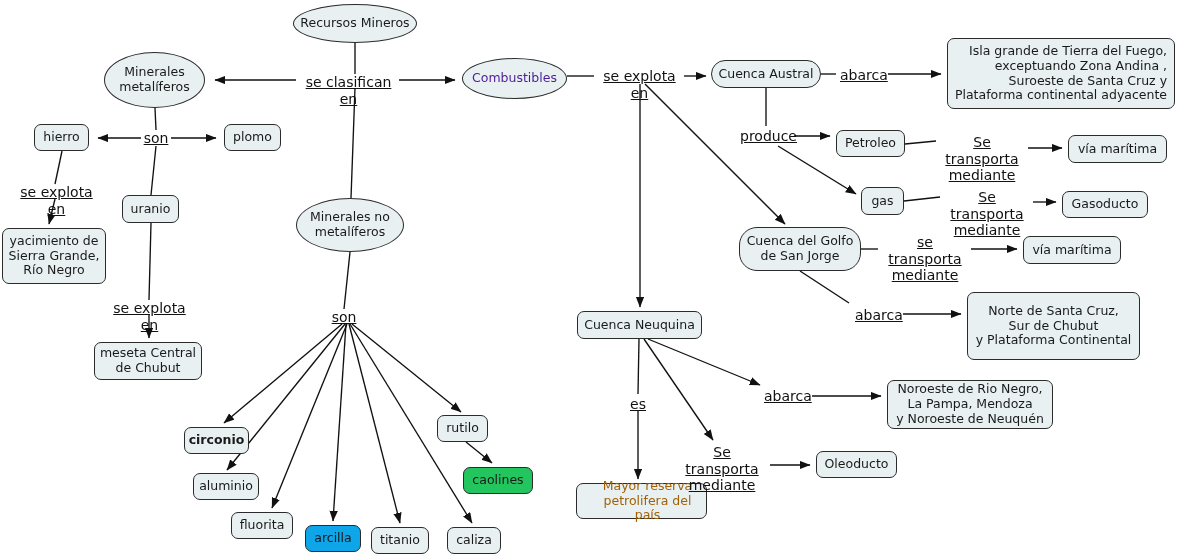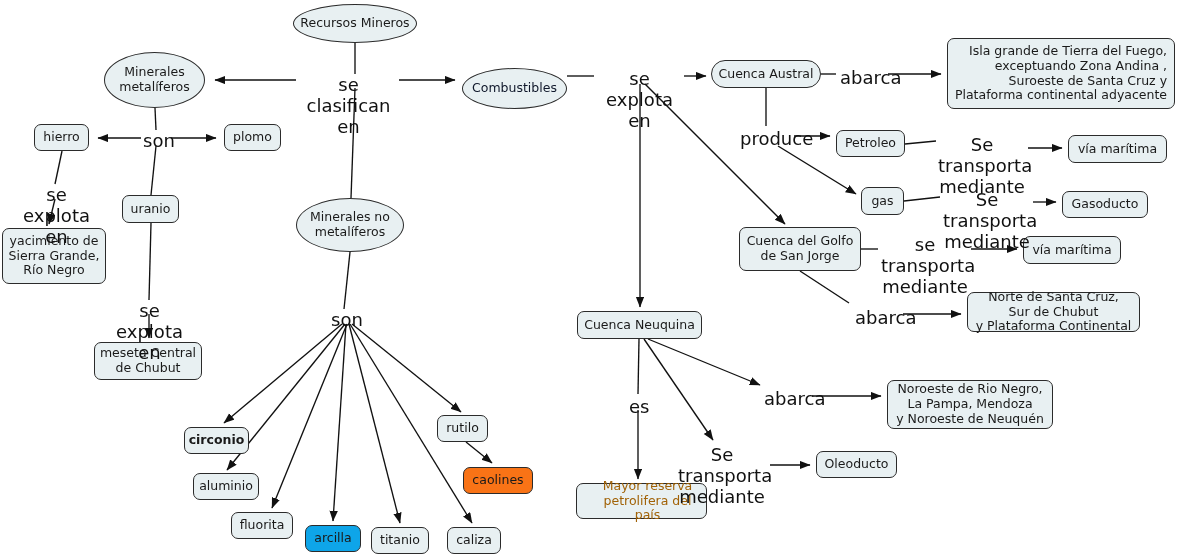--- a/index.html
+++ b/index.html
@@ -43,26 +43,27 @@
   .node.box {
     border-radius: 7px;
   }
   .node.ellipse {
     border-radius: 50%;
   }
   .node.n-md { font-size: 12.5px; }
   .edge-label {
     position: absolute;
     color: #111111;
-    font-size: 18px;
+    font-size: 14px;
     line-height: 1.18;
     text-align: center;
     white-space: pre-line;
     background: transparent;
     z-index: 4;
+    text-decoration: underline;
   }
 </style>
 </head>
 <body>
 
 <div id="canvas">
 
   <svg id="edges" viewBox="0 0 1177 554" width="1177" height="554">
     <defs>
       <marker id="arrowhead" markerWidth="9" markerHeight="9" refX="7.6" refY="3.1" orient="auto" markerUnits="strokeWidth">
@@ -114,52 +115,52 @@
         <path d="M 638 410 L 638 479" fill="none" stroke="#111111" stroke-width="1.35" marker-end="url(#arrowhead)"></path>
         <path d="M 644 339 L 713 440" fill="none" stroke="#111111" stroke-width="1.35" marker-end="url(#arrowhead)"></path>
         <path d="M 770 465 L 810 465" fill="none" stroke="#111111" stroke-width="1.35" marker-end="url(#arrowhead)"></path>
       </g>
   </svg>
 
   <div id="node-layer">
       <div class="node ellipse n-md" style="left: 293px; top: 4px; width: 124px; height: 39px; background: rgb(232, 240, 242); border-color: rgb(43, 43, 43); color: rgb(26, 26, 26);">Recursos Mineros</div>
       <div class="node ellipse n-md" style="left: 104px; top: 52px; width: 101px; height: 56px; background: rgb(232, 240, 242); border-color: rgb(43, 43, 43); color: rgb(26, 26, 26);">Minerales
 metalíferos</div>
-      <div class="node ellipse n-md" style="left: 462px; top: 68px; width: 105px; height: 41px; background: rgb(232, 240, 242); border-color: rgb(43, 43, 43); color: #0f172a;">Combustibles</div>
+      <div class="node ellipse n-md" style="left: 462px; top: 58px; width: 105px; height: 41px; background: rgb(232, 240, 242); border-color: rgb(43, 43, 43); color: #4c1d95;">Combustibles</div>
       <div class="node ellipse n-md" style="left: 296px; top: 198px; width: 108px; height: 54px; background: rgb(232, 240, 242); border-color: rgb(43, 43, 43); color: rgb(26, 26, 26);">Minerales no
 metalíferos</div>
       <div class="node box n-md" style="left: 34px; top: 124px; width: 55px; height: 27px; background: rgb(232, 240, 242); border-color: rgb(43, 43, 43); color: rgb(26, 26, 26);">hierro</div>
       <div class="node box n-md" style="left: 224px; top: 124px; width: 57px; height: 27px; background: rgb(232, 240, 242); border-color: rgb(43, 43, 43); color: rgb(26, 26, 26);">plomo</div>
       <div class="node box n-md" style="left: 122px; top: 195px; width: 57px; height: 28px; background: rgb(232, 240, 242); border-color: rgb(43, 43, 43); color: rgb(26, 26, 26);">uranio</div>
       <div class="node box n-md" style="left: 2px; top: 228px; width: 104px; height: 56px; background: rgb(232, 240, 242); border-color: rgb(43, 43, 43); color: rgb(26, 26, 26);">yacimiento de
 Sierra Grande,
 Río Negro</div>
       <div class="node box n-md" style="left: 94px; top: 342px; width: 108px; height: 38px; background: rgb(232, 240, 242); border-color: rgb(43, 43, 43); color: rgb(26, 26, 26);">meseta Central
 de Chubut</div>
       <div class="node box n-md" style="left: 184px; top: 427px; width: 65px; height: 27px; background: rgb(232, 240, 242); border-color: rgb(43, 43, 43); color: rgb(26, 26, 26); font-weight: bold;">circonio</div>
       <div class="node box n-md" style="left: 185px; top: 473px; width: 66px; height: 27px; background: rgb(232, 240, 242); border-color: rgb(43, 43, 43); color: rgb(26, 26, 26); margin-left: 8px;">aluminio</div>
       <div class="node box n-md" style="left: 231px; top: 512px; width: 62px; height: 27px; background: rgb(232, 240, 242); border-color: rgb(43, 43, 43); color: rgb(26, 26, 26);">fluorita</div>
       <div class="node box n-md" style="left: 305px; top: 525px; width: 56px; height: 27px; background: #0ea5e9; border-color: rgb(43, 43, 43); color: rgb(26, 26, 26);">arcilla</div>
       <div class="node box n-md" style="left: 371px; top: 527px; width: 58px; height: 27px; background: rgb(232, 240, 242); border-color: rgb(43, 43, 43); color: rgb(26, 26, 26);">titanio</div>
       <div class="node box n-md" style="left: 447px; top: 527px; width: 54px; height: 27px; background: rgb(232, 240, 242); border-color: rgb(43, 43, 43); color: rgb(26, 26, 26);">caliza</div>
       <div class="node box n-md" style="left: 437px; top: 415px; width: 51px; height: 27px; background: rgb(232, 240, 242); border-color: rgb(43, 43, 43); color: rgb(26, 26, 26);">rutilo</div>
-      <div class="node box n-md" style="left: 463px; top: 467px; width: 70px; height: 27px; background: #f97316; border-color: rgb(43, 43, 43); color: rgb(26, 26, 26);">caolines</div>
+      <div class="node box n-md" style="left: 463px; top: 467px; width: 70px; height: 27px; background: #22c55e; border-color: rgb(43, 43, 43); color: rgb(26, 26, 26);">caolines</div>
       <div class="node box n-md" style="left: 711px; top: 60px; width: 110px; height: 28px; background: rgb(232, 240, 242); border-color: rgb(43, 43, 43); color: rgb(26, 26, 26); border-radius: 14px;">Cuenca Austral</div>
       <div class="node box n-md" style="left: 947px; top: 38px; width: 228px; height: 71px; background: rgb(232, 240, 242); border-color: rgb(43, 43, 43); color: rgb(26, 26, 26); text-align: right;">Isla grande de Tierra del Fuego,
 exceptuando Zona Andina ,
 Suroeste de Santa Cruz y
 Plataforma continental adyacente</div>
       <div class="node box n-md" style="left: 836px; top: 130px; width: 69px; height: 27px; background: rgb(232, 240, 242); border-color: rgb(43, 43, 43); color: rgb(26, 26, 26);">Petroleo</div>
       <div class="node box n-md" style="left: 1068px; top: 135px; width: 99px; height: 28px; background: rgb(232, 240, 242); border-color: rgb(43, 43, 43); color: rgb(26, 26, 26);">vía marítima</div>
       <div class="node box n-md" style="left: 861px; top: 187px; width: 43px; height: 28px; background: rgb(232, 240, 242); border-color: rgb(43, 43, 43); color: rgb(26, 26, 26);">gas</div>
       <div class="node box n-md" style="left: 1062px; top: 191px; width: 86px; height: 27px; background: rgb(232, 240, 242); border-color: rgb(43, 43, 43); color: rgb(26, 26, 26);">Gasoducto</div>
-      <div class="node box n-md" style="left: 739px; top: 227px; width: 122px; height: 44px; background: rgb(232, 240, 242); border-color: rgb(43, 43, 43); color: rgb(26, 26, 26);">Cuenca del Golfo
+      <div class="node box n-md" style="left: 739px; top: 227px; width: 122px; height: 44px; background: rgb(232, 240, 242); border-color: rgb(43, 43, 43); color: rgb(26, 26, 26); border-radius: 18px;">Cuenca del Golfo
 de San Jorge</div>
       <div class="node box n-md" style="left: 1023px; top: 236px; width: 98px; height: 28px; background: rgb(232, 240, 242); border-color: rgb(43, 43, 43); color: rgb(26, 26, 26);">vía marítima</div>
-      <div class="node box n-md" style="left: 967px; top: 292px; width: 173px; height: 40px; background: rgb(232, 240, 242); border-color: rgb(43, 43, 43); color: rgb(26, 26, 26);">Norte de Santa Cruz,
+      <div class="node box n-md" style="left: 967px; top: 292px; width: 173px; height: 68px; background: rgb(232, 240, 242); border-color: rgb(43, 43, 43); color: rgb(26, 26, 26);">Norte de Santa Cruz,
 Sur de Chubut
 y Plataforma Continental</div>
       <div class="node box n-md" style="left: 577px; top: 311px; width: 125px; height: 28px; background: rgb(232, 240, 242); border-color: rgb(43, 43, 43); color: rgb(26, 26, 26);">Cuenca Neuquina</div>
       <div class="node box n-md" style="left: 887px; top: 380px; width: 166px; height: 49px; background: rgb(232, 240, 242); border-color: rgb(43, 43, 43); color: rgb(26, 26, 26);">Noroeste de Rio Negro,
 La Pampa, Mendoza
 y Noroeste de Neuquén</div>
       <div class="node box n-md" style="left: 816px; top: 451px; width: 81px; height: 27px; background: rgb(232, 240, 242); border-color: rgb(43, 43, 43); color: rgb(26, 26, 26);">Oleoducto</div>
       <div class="node box n-md" style="left: 576px; top: 483px; width: 131px; height: 36px; background: rgb(232, 240, 242); border-color: rgb(43, 43, 43); color: #a16207; padding-left: 12px;">Mayor reserva
 petrolifera del país</div>
     </div>

